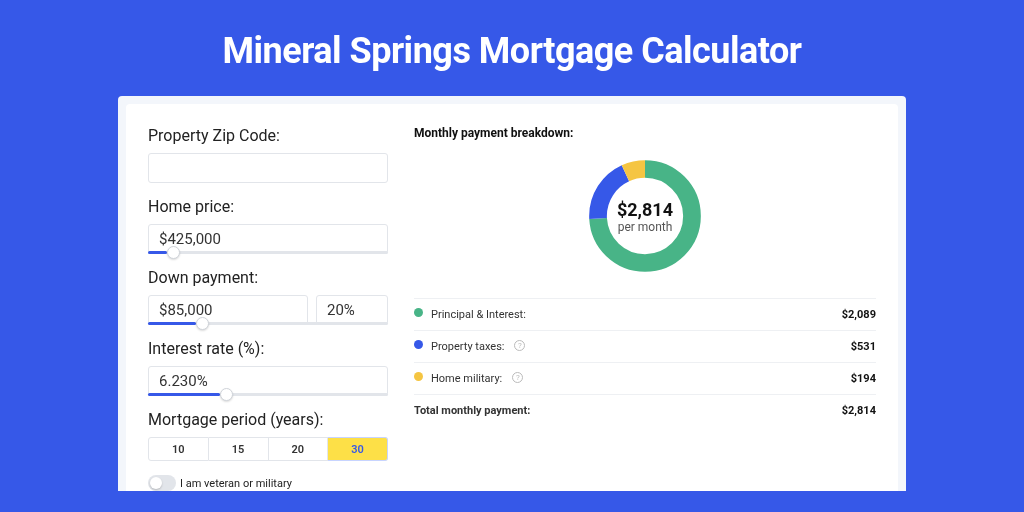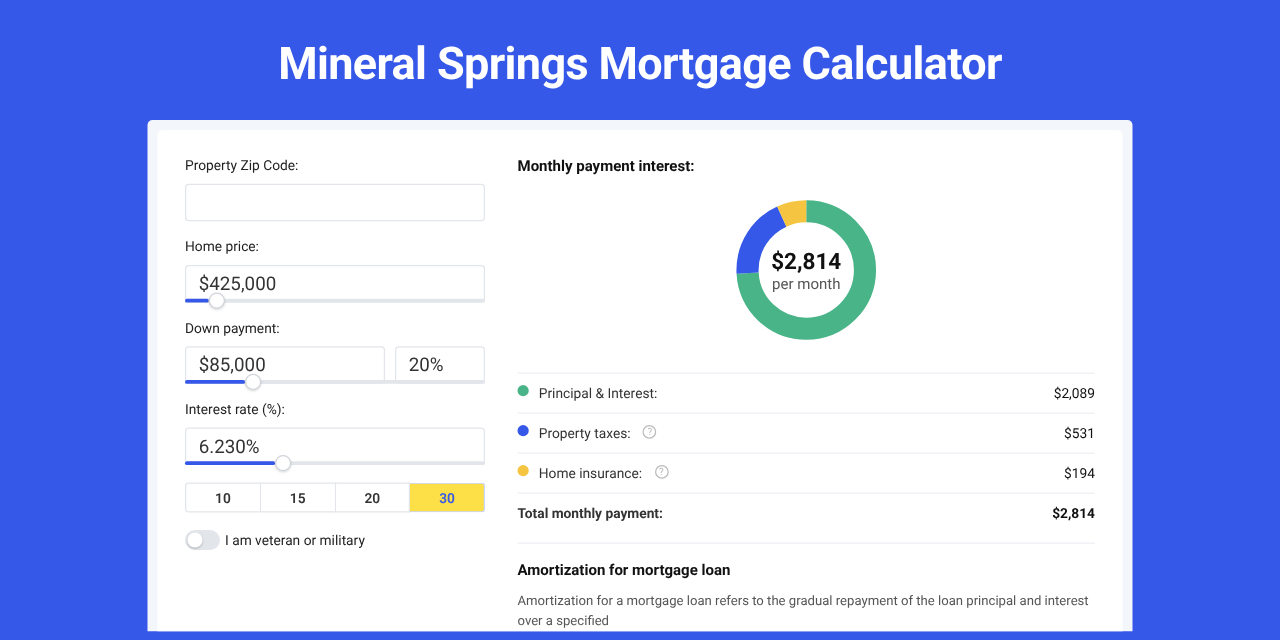--- a/index.html
+++ b/index.html
@@ -2,21 +2,21 @@
 <html><head>
 <meta charset="utf-8">
 <style>
   *{box-sizing:border-box;margin:0;padding:0;font-family:-apple-system,BlinkMacSystemFont,"Segoe UI",Roboto,Helvetica,Arial,sans-serif}
   body{background:#3658e8;width:1024px;height:512px;overflow:hidden}
   .page-title{color:#fff;font-size:36px;font-weight:700;text-align:center;padding:30px 0 24px;letter-spacing:-0.5px}
   .outer-card{background:#f3f6fb;width:788px;margin:0 auto;border-radius:4px 4px 0 0;padding:8px 8px 0 8px}
   .card{background:#fff;border-radius:4px 4px 0 0;padding:22px 22px 0;display:flex;gap:26px}
   .col-left{width:240px;flex:0 0 240px}
   .col-right{flex:1;min-width:0}
-  .field-label{font-size:11px;color:#222;margin-bottom:8px;display:block}
+  .field-label{font-size:16px;color:#222;margin-bottom:8px;display:block}
   .input{width:100%;height:30px;border:1px solid #e2e5ea;border-radius:3px;padding:0 10px;font-size:15px;color:#333;background:#fff}
   .input::placeholder{color:#999}
   .field{margin-bottom:14px;position:relative}
   .slider-track{height:3px;background:#e2e5ea;border-radius:2px;position:relative;margin-top:-3px}
   .slider-fill{height:3px;background:#3658e8;border-radius:2px;position:absolute;top:0;left:0}
   .slider-thumb{width:13px;height:13px;background:#fff;border:1px solid #d0d4da;border-radius:50%;position:absolute;top:-5px;box-shadow:0 1px 2px rgba(0,0,0,.15)}
   .row{display:flex;gap:8px}
   .row .input:first-child{flex:1}
   .row .pct{width:72px;flex:0 0 72px}
   .period-btns{display:flex;gap:0}
@@ -32,21 +32,21 @@
   .donut-wrap{display:flex;justify-content:center;margin-bottom:20px}
   .donut{position:relative;width:124px;height:124px}
   .donut svg{width:124px;height:124px;transform:rotate(-90deg)}
   .donut-center{position:absolute;top:0;left:0;width:124px;height:124px;display:flex;flex-direction:column;align-items:center;justify-content:center}
   .donut-amount{font-size:18px;font-weight:700;color:#111}
   .donut-sub{font-size:12px;color:#555}
   .legend-row{display:flex;align-items:center;justify-content:space-between;padding:9px 0;border-top:1px solid #eef0f3;font-size:11px}
   .legend-row:first-of-type{border-top:none}
   .legend-left{display:flex;gap:8px;color:#333}
   .legend-dot{width:9px;height:9px;border-radius:50%}
-  .legend-value{font-weight:400;color:#111}
+  .legend-value{font-weight:700;color:#111}
   .legend-total{font-weight:700}
   .legend-total .legend-value{font-weight:700}
   .info-ico{width:11px;height:11px;border-radius:50%;border:1px solid #bbb;display:inline-flex;align-items:center;justify-content:center;font-size:8px;color:#bbb;margin-left:2px}
   .amort{border-top:1px solid #eef0f3;margin-top:8px;padding-top:14px}
   .amort-title{font-size:12px;font-weight:700;color:#111;margin-bottom:10px}
   .amort-text{font-size:10.5px;color:#555;line-height:1.5}
 </style>
 </head>
 <body>
 
@@ -86,39 +86,40 @@
     <div class="field">
       <label class="field-label">Interest rate (%):</label>
       <input class="input" value="6.230%" style="">
       <div class="slider-track">
         <div class="slider-fill" style="width:30%"></div>
         <div class="slider-thumb" style="left:30%"></div>
       </div>
     </div>
 
     <div class="field">
+      <label class="field-label">Mortgage period (years):</label>
       <div class="period-btns">
         <div class="period-btn">10</div>
         <div class="period-btn">15</div>
         <div class="period-btn">20</div>
         <div class="period-btn active">30</div>
       </div>
     </div>
 
     <div class="toggle-row">
       <div class="toggle">
         <div class="toggle-knob"></div>
       </div>
       <span class="toggle-label">I am veteran or military</span>
     </div>
 
   </div>
 
   <div class="col-right">
-    <div class="section-title">Monthly payment interest:</div>
+    <div class="section-title">Monthly payment breakdown:</div>
 
     <div class="donut-wrap">
       <div class="donut">
         <svg viewBox="0 0 42 42">
           <circle cx="21" cy="21" r="15.915" fill="none" stroke="#48b487" stroke-width="6" stroke-dasharray="74 26" stroke-dashoffset="0"></circle>
           <circle cx="21" cy="21" r="15.915" fill="none" stroke="#3658e8" stroke-width="6" stroke-dasharray="19 81" stroke-dashoffset="-74"></circle>
           <circle cx="21" cy="21" r="15.915" fill="none" stroke="#f5c542" stroke-width="6" stroke-dasharray="7 93" stroke-dashoffset="-93"></circle>
         </svg>
         <div class="donut-center">
           <div class="donut-amount">$2,814</div>
@@ -140,34 +141,30 @@
         <span class="legend-dot" style="background:#3658e8"></span>
         <span>Property taxes:</span>
         <span class="info-ico">?</span>
       </div>
       <span class="legend-value">$531</span>
     </div>
 
     <div class="legend-row">
       <div class="legend-left">
         <span class="legend-dot" style="background:#f5c542"></span>
-        <span>Home insurance:</span>
+        <span>Home military:</span>
         <span class="info-ico">?</span>
       </div>
       <span class="legend-value">$194</span>
     </div>
 
     <div class="legend-row legend-total">
       <div class="legend-left">
         <span>Total monthly payment:</span>
       </div>
       <span class="legend-value">$2,814</span>
     </div>
 
-    <div class="amort">
-      <div class="amort-title">Amortization for mortgage loan</div>
-      <div class="amort-text">Amortization for a mortgage loan refers to the gradual repayment of the loan principal and interest over a specified</div>
-    </div>
 
   </div>
 
 </div>
 </div>
 
 </body></html>

